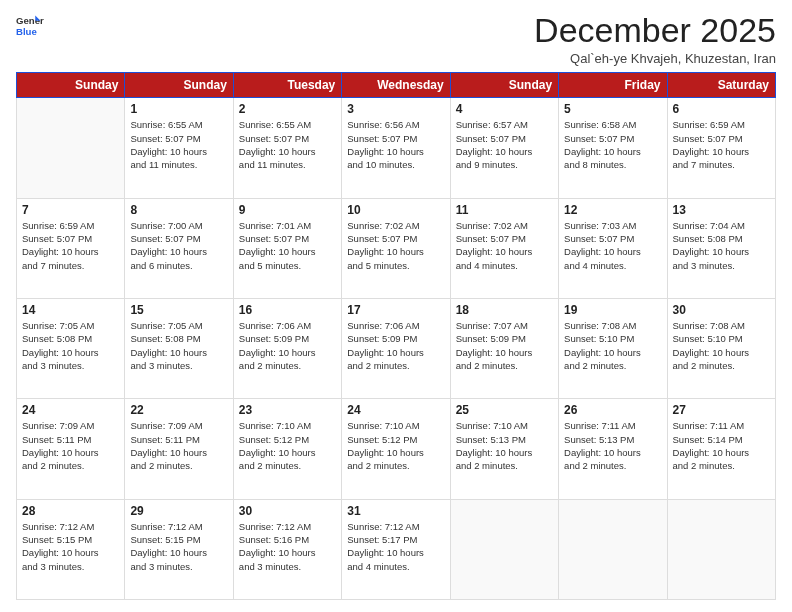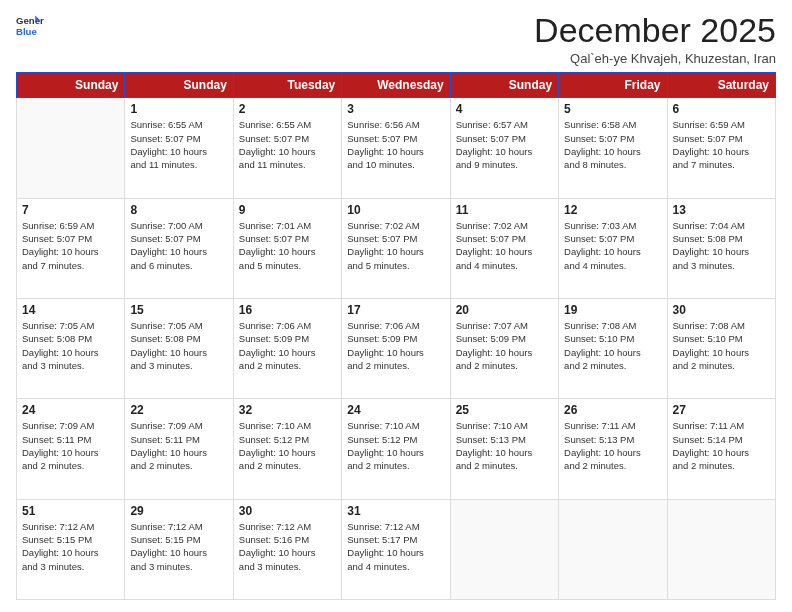--- a/index.html
+++ b/index.html
@@ -185,21 +185,21 @@
           </td>
           <td>
             <div class="day-num">16</div>
             <div class="day-info">Sunrise: 7:06 AM<br>Sunset: 5:09 PM<br>Daylight: 10 hours<br>and 2 minutes.</div>
           </td>
           <td>
             <div class="day-num">17</div>
             <div class="day-info">Sunrise: 7:06 AM<br>Sunset: 5:09 PM<br>Daylight: 10 hours<br>and 2 minutes.</div>
           </td>
           <td>
-            <div class="day-num">20</div>
+            <div class="day-num">18</div>
             <div class="day-info">Sunrise: 7:07 AM<br>Sunset: 5:09 PM<br>Daylight: 10 hours<br>and 2 minutes.</div>
           </td>
           <td>
             <div class="day-num">19</div>
             <div class="day-info">Sunrise: 7:08 AM<br>Sunset: 5:10 PM<br>Daylight: 10 hours<br>and 2 minutes.</div>
           </td>
           <td>
             <div class="day-num">30</div>
             <div class="day-info">Sunrise: 7:08 AM<br>Sunset: 5:10 PM<br>Daylight: 10 hours<br>and 2 minutes.</div>
           </td>
@@ -207,21 +207,21 @@
         <tr>
           <td>
             <div class="day-num">24</div>
             <div class="day-info">Sunrise: 7:09 AM<br>Sunset: 5:11 PM<br>Daylight: 10 hours<br>and 2 minutes.</div>
           </td>
           <td>
             <div class="day-num">22</div>
             <div class="day-info">Sunrise: 7:09 AM<br>Sunset: 5:11 PM<br>Daylight: 10 hours<br>and 2 minutes.</div>
           </td>
           <td>
-            <div class="day-num">32</div>
+            <div class="day-num">23</div>
             <div class="day-info">Sunrise: 7:10 AM<br>Sunset: 5:12 PM<br>Daylight: 10 hours<br>and 2 minutes.</div>
           </td>
           <td>
             <div class="day-num">24</div>
             <div class="day-info">Sunrise: 7:10 AM<br>Sunset: 5:12 PM<br>Daylight: 10 hours<br>and 2 minutes.</div>
           </td>
           <td>
             <div class="day-num">25</div>
             <div class="day-info">Sunrise: 7:10 AM<br>Sunset: 5:13 PM<br>Daylight: 10 hours<br>and 2 minutes.</div>
           </td>
@@ -229,21 +229,21 @@
             <div class="day-num">26</div>
             <div class="day-info">Sunrise: 7:11 AM<br>Sunset: 5:13 PM<br>Daylight: 10 hours<br>and 2 minutes.</div>
           </td>
           <td>
             <div class="day-num">27</div>
             <div class="day-info">Sunrise: 7:11 AM<br>Sunset: 5:14 PM<br>Daylight: 10 hours<br>and 2 minutes.</div>
           </td>
         </tr>
         <tr>
           <td>
-            <div class="day-num">51</div>
+            <div class="day-num">28</div>
             <div class="day-info">Sunrise: 7:12 AM<br>Sunset: 5:15 PM<br>Daylight: 10 hours<br>and 3 minutes.</div>
           </td>
           <td>
             <div class="day-num">29</div>
             <div class="day-info">Sunrise: 7:12 AM<br>Sunset: 5:15 PM<br>Daylight: 10 hours<br>and 3 minutes.</div>
           </td>
           <td>
             <div class="day-num">30</div>
             <div class="day-info">Sunrise: 7:12 AM<br>Sunset: 5:16 PM<br>Daylight: 10 hours<br>and 3 minutes.</div>
           </td>

